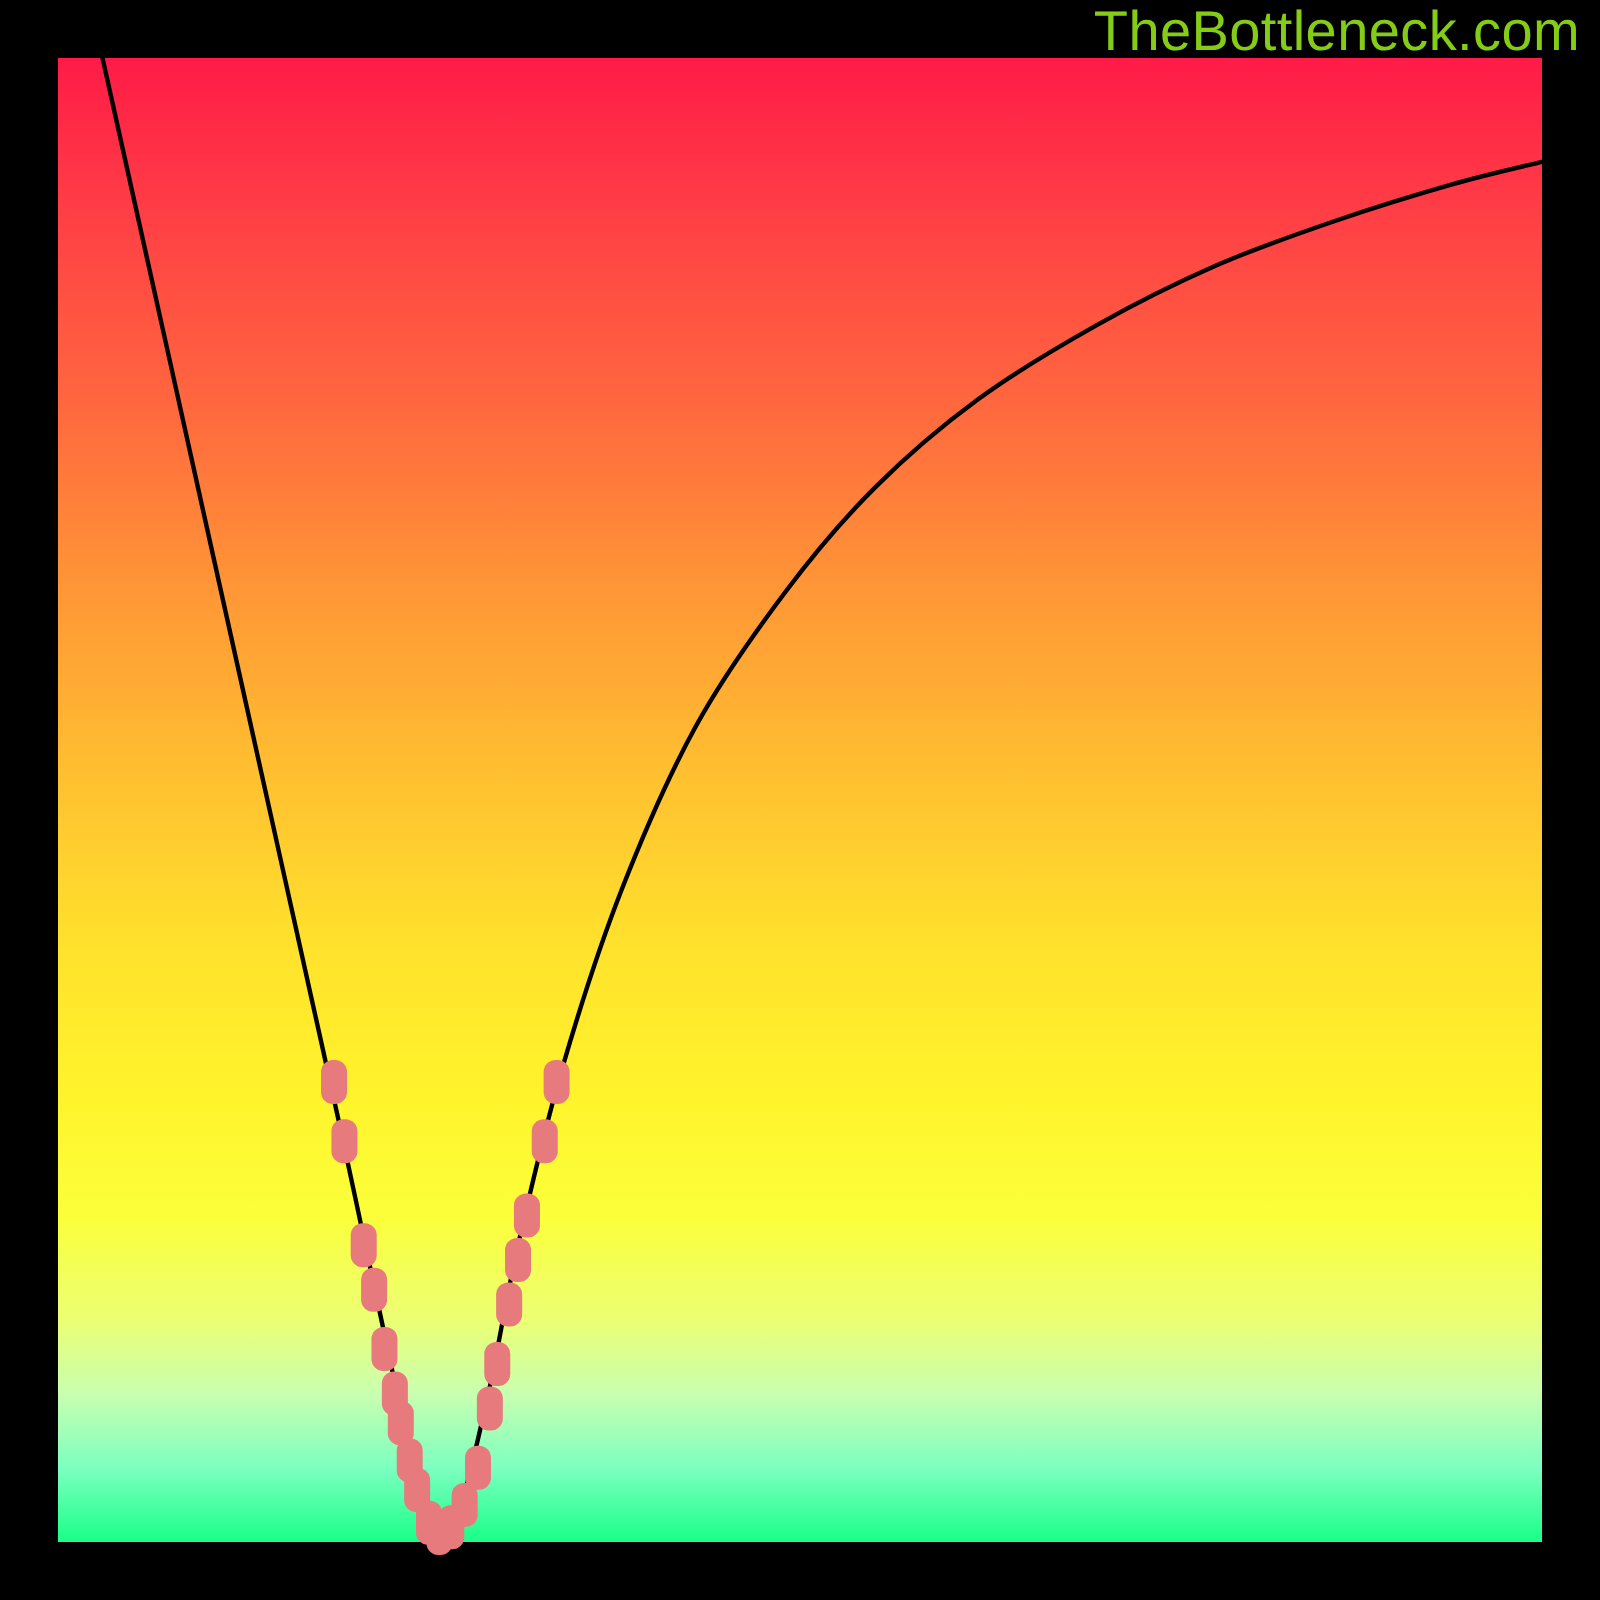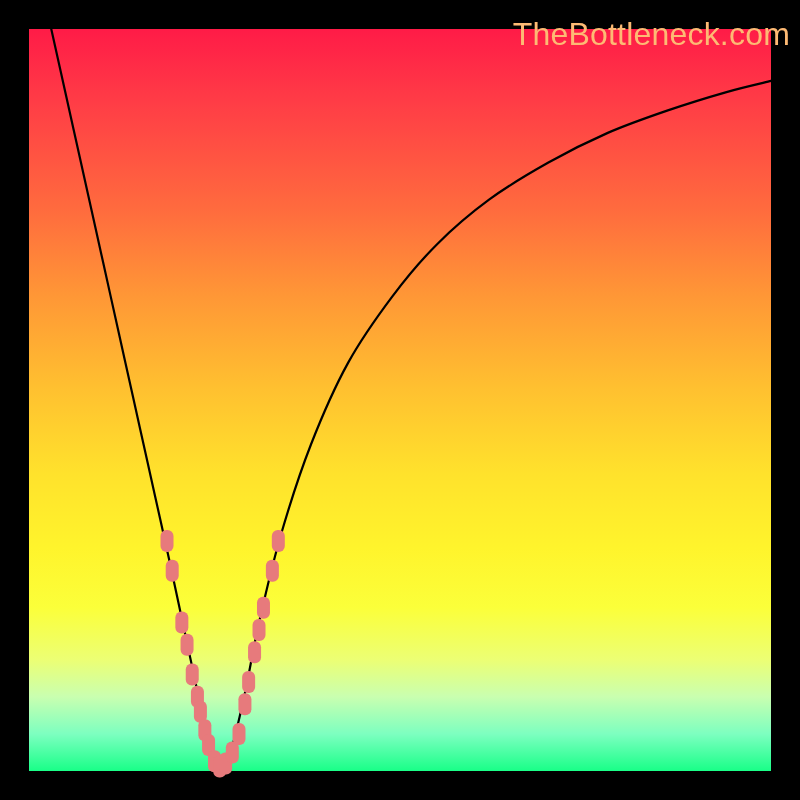--- a/index.html
+++ b/index.html
@@ -34,24 +34,24 @@
       #fff42c 70%,
       #fbff3a 78%,
       #ecff74 85%,
       #c9ffb0 90%,
       #7dffc0 95%,
       #19ff88 100%
     );
   }
   .watermark {
     position: absolute;
-    top: 16px;
+    top: 0;
     right: 10px;
-    color: #fdba74;
-    font-size: 32px;
+    color: #84cc16;
+    font-size: 28px;
     font-weight: 500;
     letter-spacing: 0.2px;
     user-select: none;
   }
   svg.overlay {
     position: absolute;
     left: 29px;
     top: 29px;
     width: 742px;
     height: 742px;

